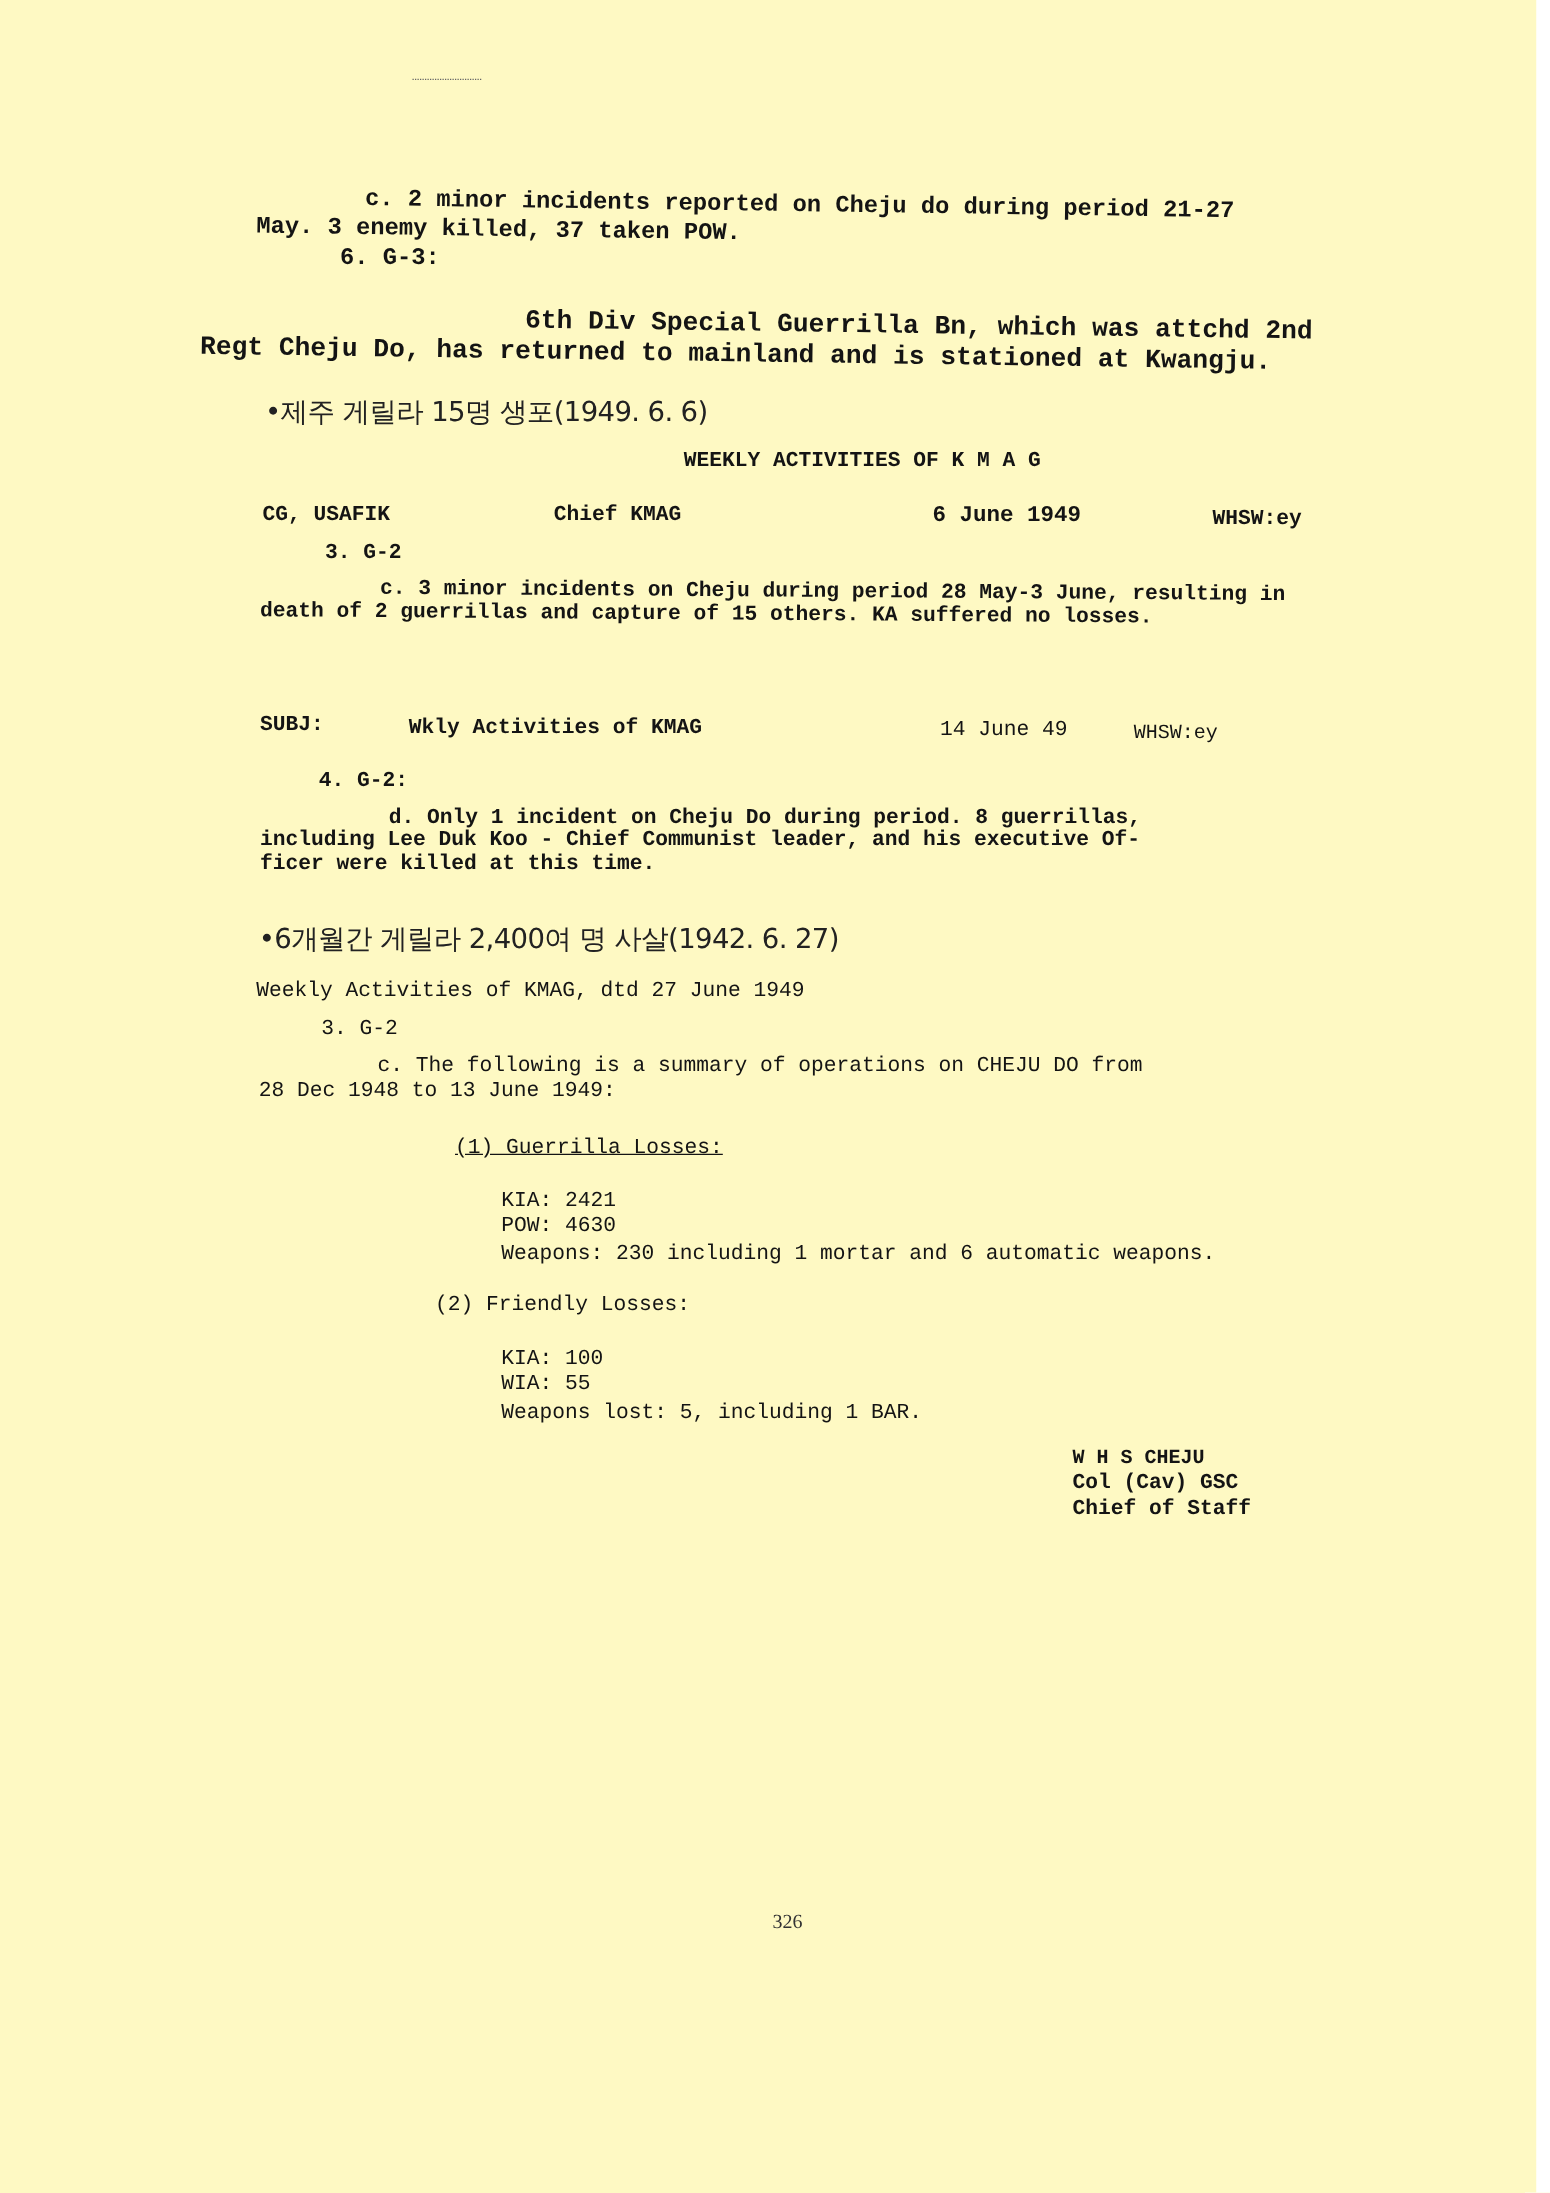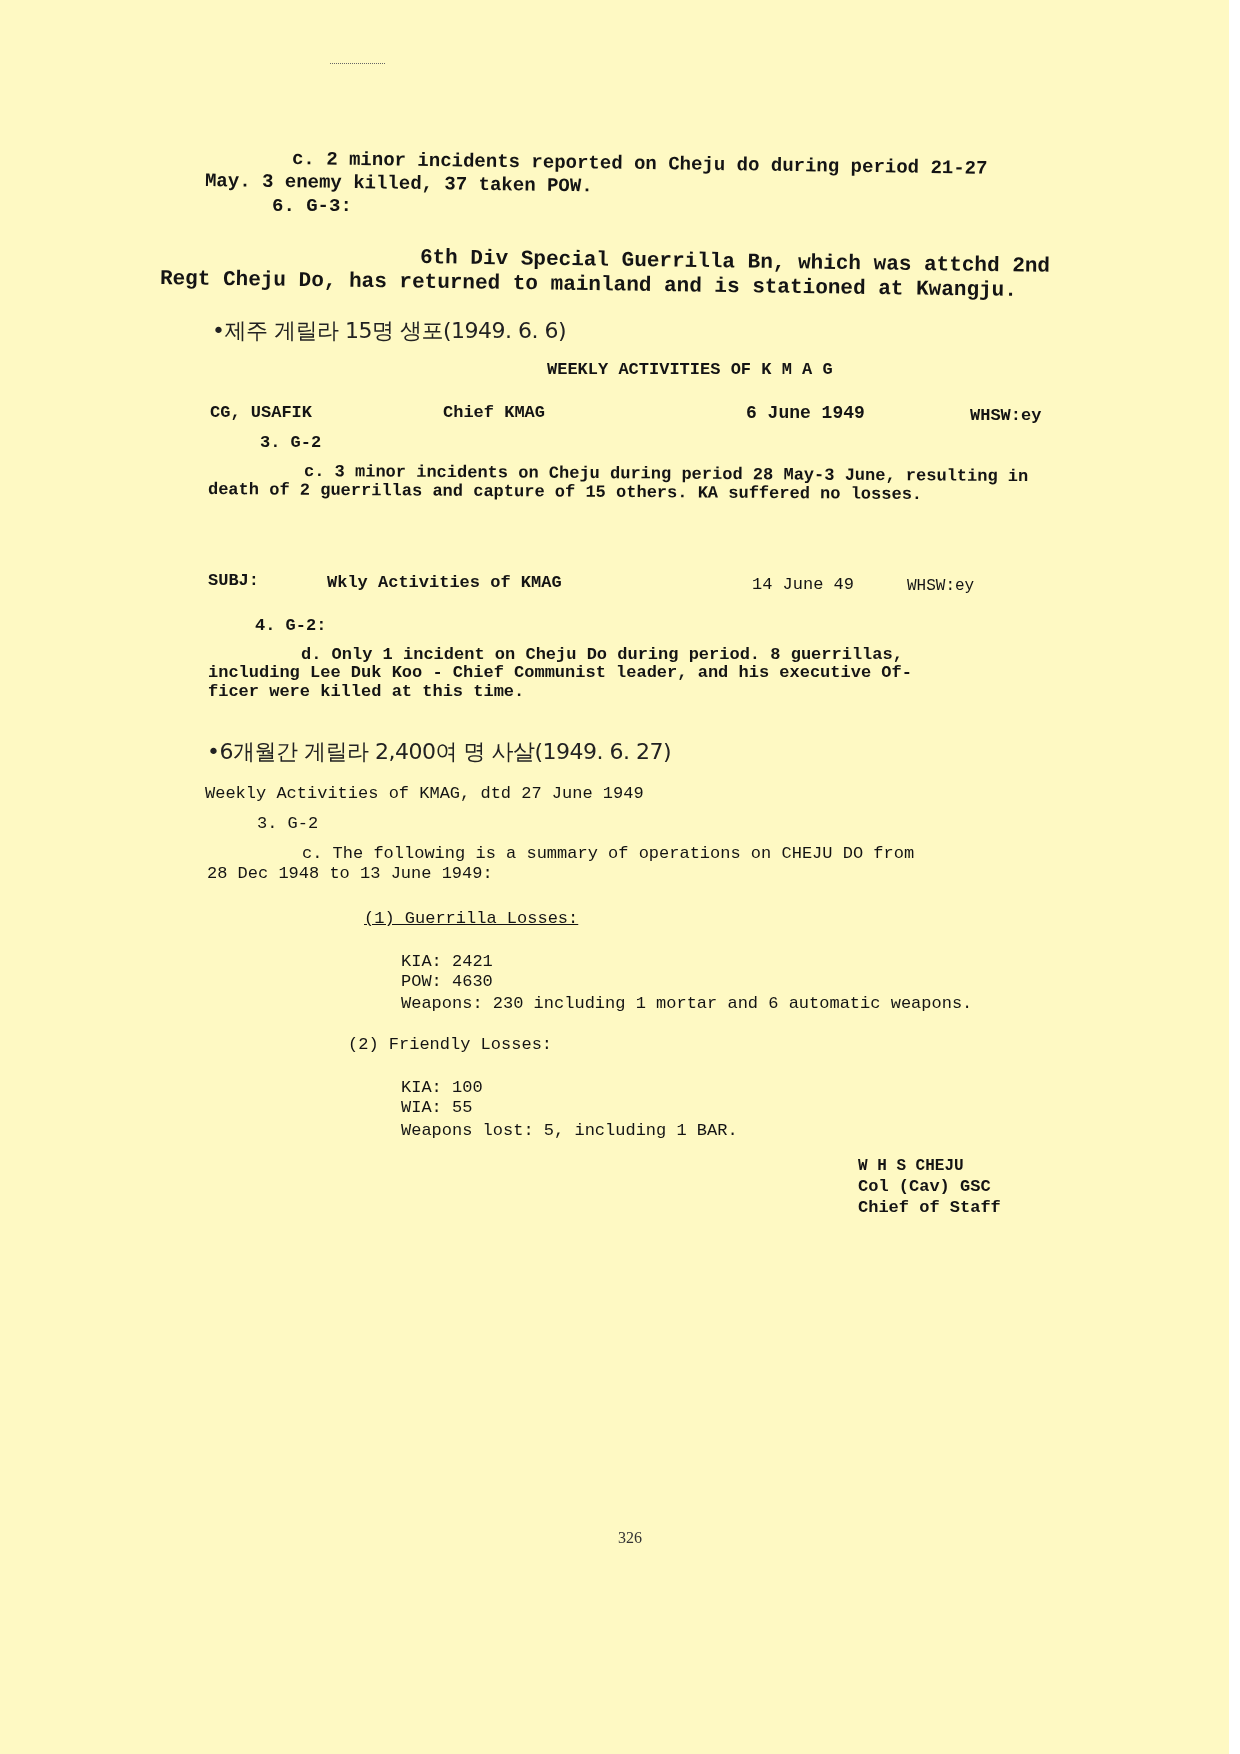--- a/index.html
+++ b/index.html
@@ -39,25 +39,25 @@
   <div class="ln tw bold s17" style="left:970px; top:407px;">WHSW:ey</div>
   <div class="ln tw bold s17" style="left:260px; top:434px;">3.  G-2</div>
   <div class="ln tw bold s17 rot-c" style="left:304px; top:463px;">c.  3 minor incidents on Cheju during period 28 May-3 June, resulting in</div>
   <div class="ln tw bold s17 rot-c" style="left:208px; top:481px;">death of 2 guerrillas and capture of 15 others.  KA suffered no losses.</div>
 
   <div class="ln tw bold s17" style="left:208px; top:572px;">SUBJ:</div>
   <div class="ln tw bold s17" style="left:288px; top:574px;margin-left:39px;">Wkly Activities of KMAG</div>
   <div class="ln tw s17" style="left:752px; top:576px;">14 June 49</div>
   <div class="ln tw s16" style="left:907px; top:578px; font-size:16px;">WHSW:ey</div>
   <div class="ln tw bold s17" style="left:255px; top:617px;">4.  G-2:</div>
-  <div class="ln tw bold s17" style="left:301px; top:646px;text-align:right;">d.    Only 1 incident on Cheju Do during period.  8 guerrillas,</div>
+  <div class="ln tw bold s17" style="left:311px; top:646px;text-align:right;">d.    Only 1 incident on Cheju Do during period.  8 guerrillas,</div>
   <div class="ln tw bold s17" style="left:208px; top:664px;">including Lee Duk Koo - Chief Communist leader, and his executive Of-</div>
   <div class="ln tw bold s17" style="left:208px; top:683px;">ficer were killed at this time.</div>
 
-  <div class="ln kr" style="left:207px; top:741px;">•6개월간 게릴라 2,400여 명 사살(1949. 6. 27)</div>
+  <div class="ln kr" style="left:207px; top:741px;">•6개월간 게릴라 2,400여 명 사살(1942. 6. 27)</div>
   <div class="ln tw s17" style="left:205px; top:785px;">Weekly Activities of KMAG, dtd 27 June 1949</div>
   <div class="ln tw s17" style="left:257px; top:815px;">3.  G-2</div>
   <div class="ln tw s17" style="left:302px; top:845px;">c.  The following is a summary of operations on CHEJU DO from</div>
   <div class="ln tw s17" style="left:207px; top:865px;">28 Dec 1948  to 13 June 1949:</div>
 
   <div class="ln tw s17" style="left:364px; top:910px;text-decoration:underline;">(1)  Guerrilla Losses:</div>
   <div class="ln tw s17" style="left:401px; top:953px;">KIA:  2421</div>
   <div class="ln tw s17" style="left:401px; top:973px;">POW:  4630</div>
   <div class="ln tw s17" style="left:401px; top:995px;">Weapons:  230 including 1 mortar and 6 automatic weapons.</div>
 

